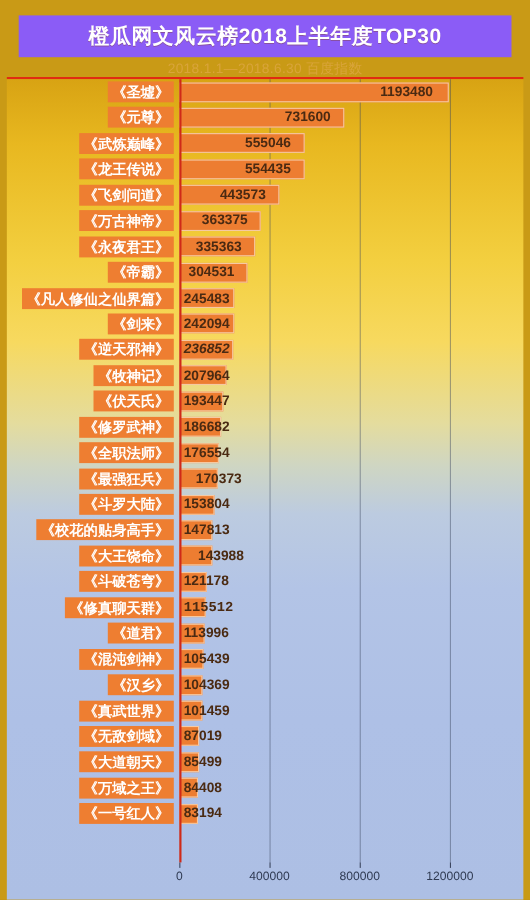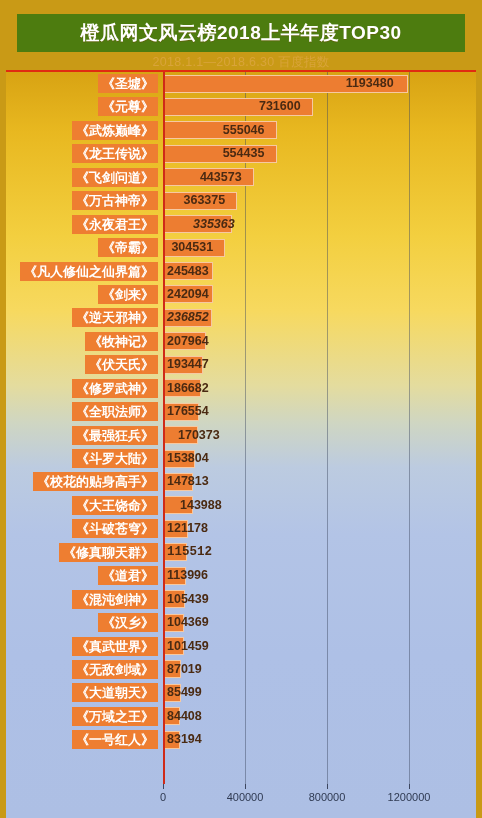--- a/index.html
+++ b/index.html
@@ -28,21 +28,21 @@
     box-sizing: border-box;
     overflow: hidden;
   }
   
   .title-box {
     position: absolute;
     left: 11px;
     top: 8px;
     width: 448px;
     height: 38px;
-    background: #4d7c0f;
+    background: #8b5cf6;
     display: flex;
     align-items: center;
     justify-content: center;
   }
   .title-text {
     color: #ffffff;
     font-size: 19px;
     font-weight: bold;
     letter-spacing: 0.5px;
     white-space: nowrap;
@@ -227,21 +227,21 @@
             <div class="bar-value" style="left: 193.932px;">443573</div>
           </div>
           <div class="row">
             <div class="cat-label">《万古神帝》</div>
             <div class="bar" style="left: 157px; width: 74.4919px;"></div>
             <div class="bar-value" style="left: 177.492px;">363375</div>
           </div>
           <div class="row">
             <div class="cat-label">《永夜君王》</div>
             <div class="bar" style="left: 157px; width: 68.7494px;"></div>
-            <div class="bar-value" style="left: 187px; font-style: italic;">335363</div>
+            <div class="bar-value" style="left: 172px;">335363</div>
           </div>
           <div class="row">
             <div class="cat-label">《帝霸》</div>
             <div class="bar" style="left: 157px; width: 62.4289px;"></div>
             <div class="bar-value" style="left: 165.429px;">304531</div>
           </div>
           <div class="row">
             <div class="cat-label">《凡人修仙之仙界篇》</div>
             <div class="bar" style="left: 157px; width: 50.324px;"></div>
             <div class="bar-value" style="left: 161px;">245483</div>

